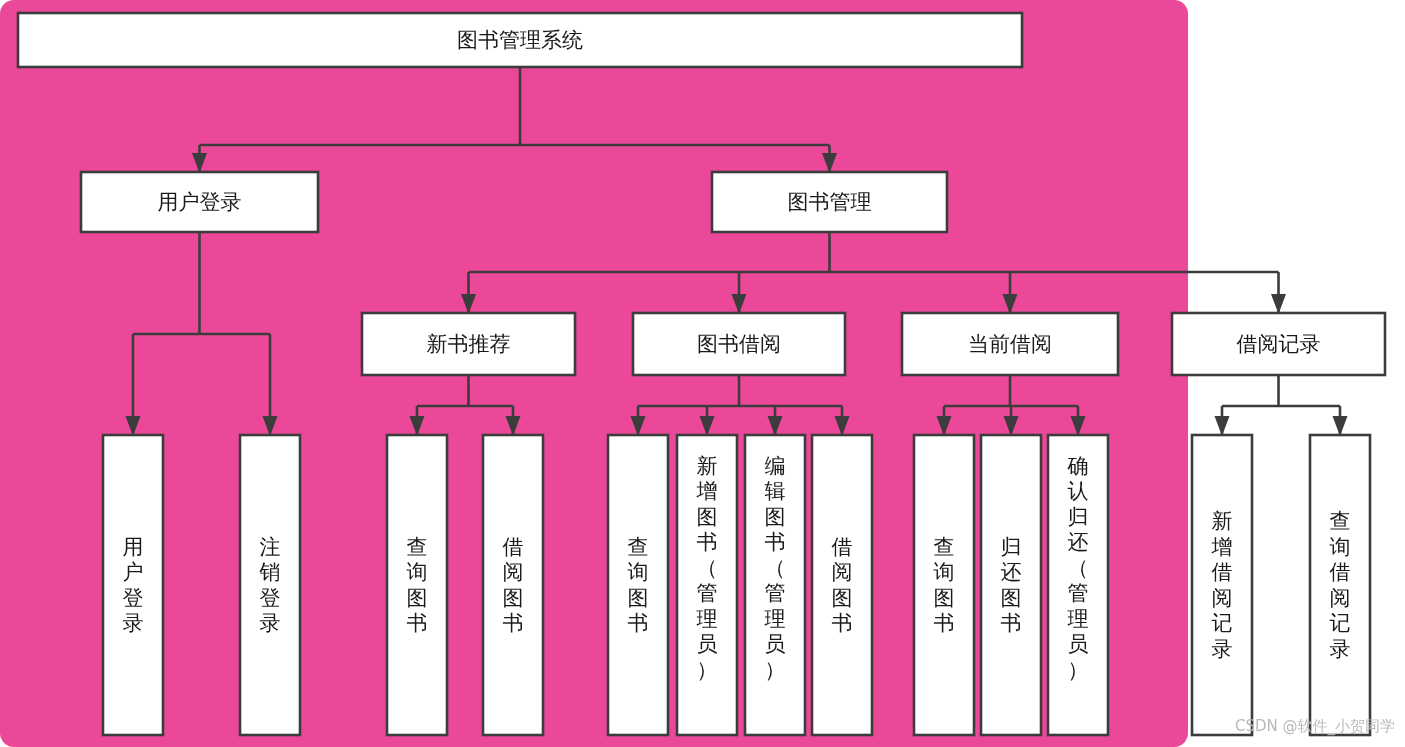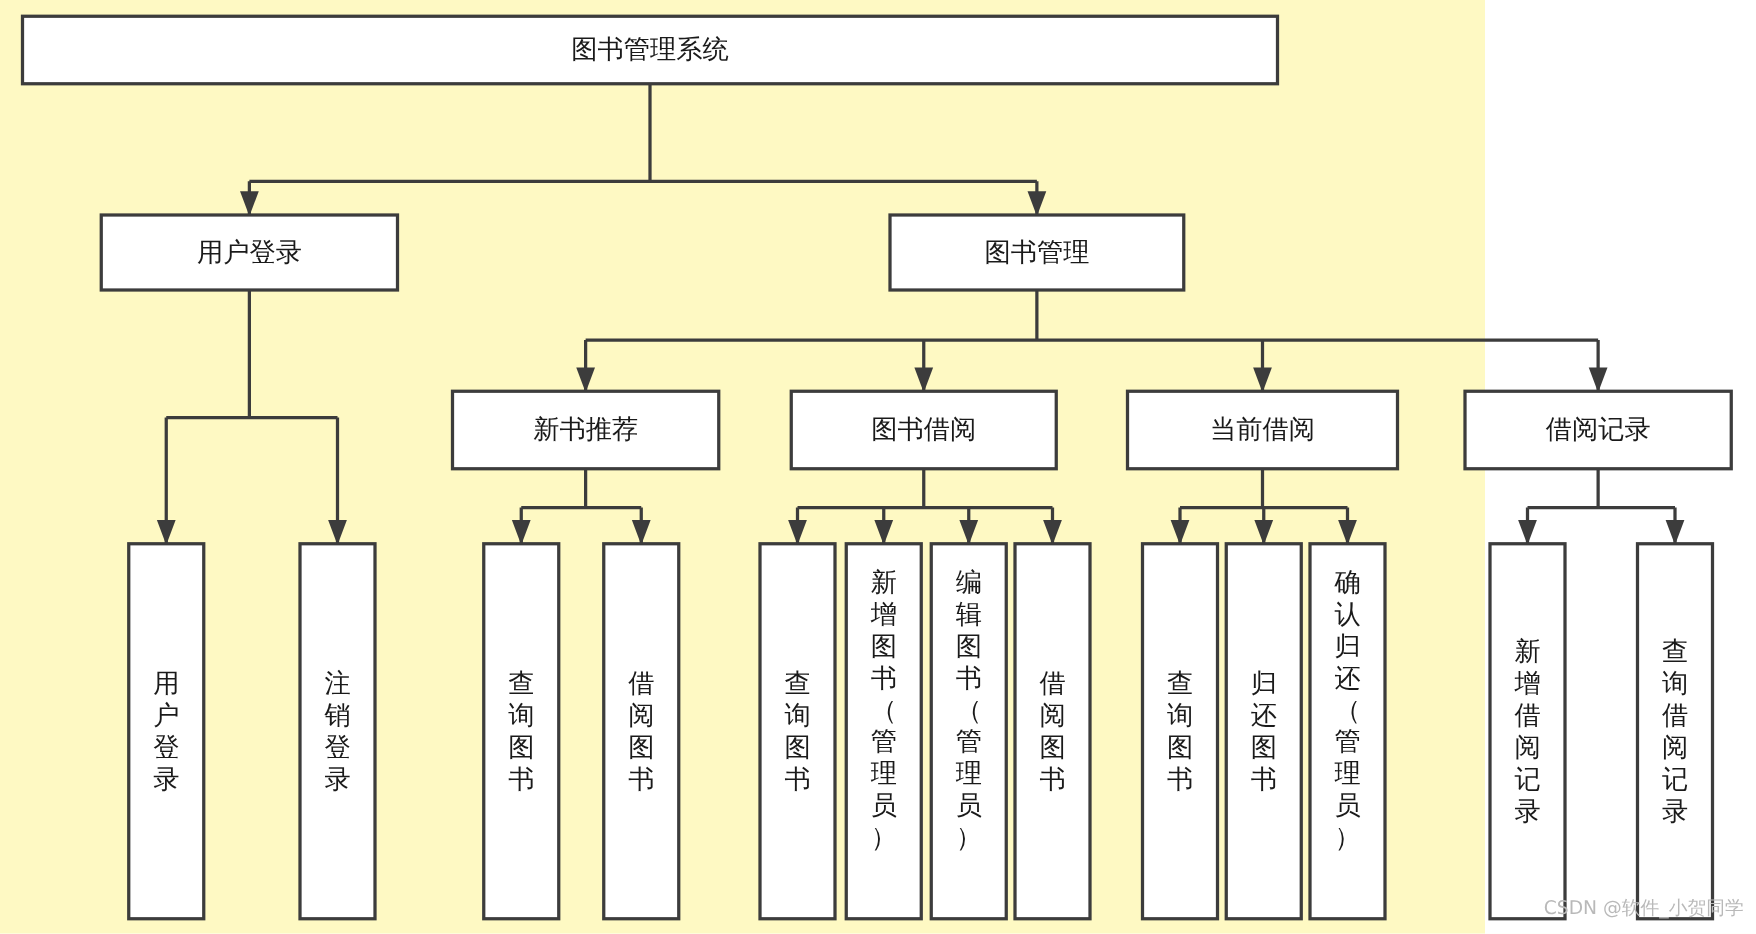--- a/index.html
+++ b/index.html
@@ -11,21 +11,22 @@
   body {
     font-family: "DejaVu Sans", "Liberation Sans", sans-serif;
     width: 1405px;
     height: 747px;
     overflow: hidden;
   }
   #diagram-root {
     position: relative;
     width: 1188px;
     height: 747px;
-    background: #fef9c3;
+    background: #ec4899;
+    border-radius: 14px;
   }
   svg.diagram-canvas {
     position: absolute;
     left: 0;
     top: 0;
     width: 1405px;
     height: 747px;
     display: block;
   }
   .node-box {

